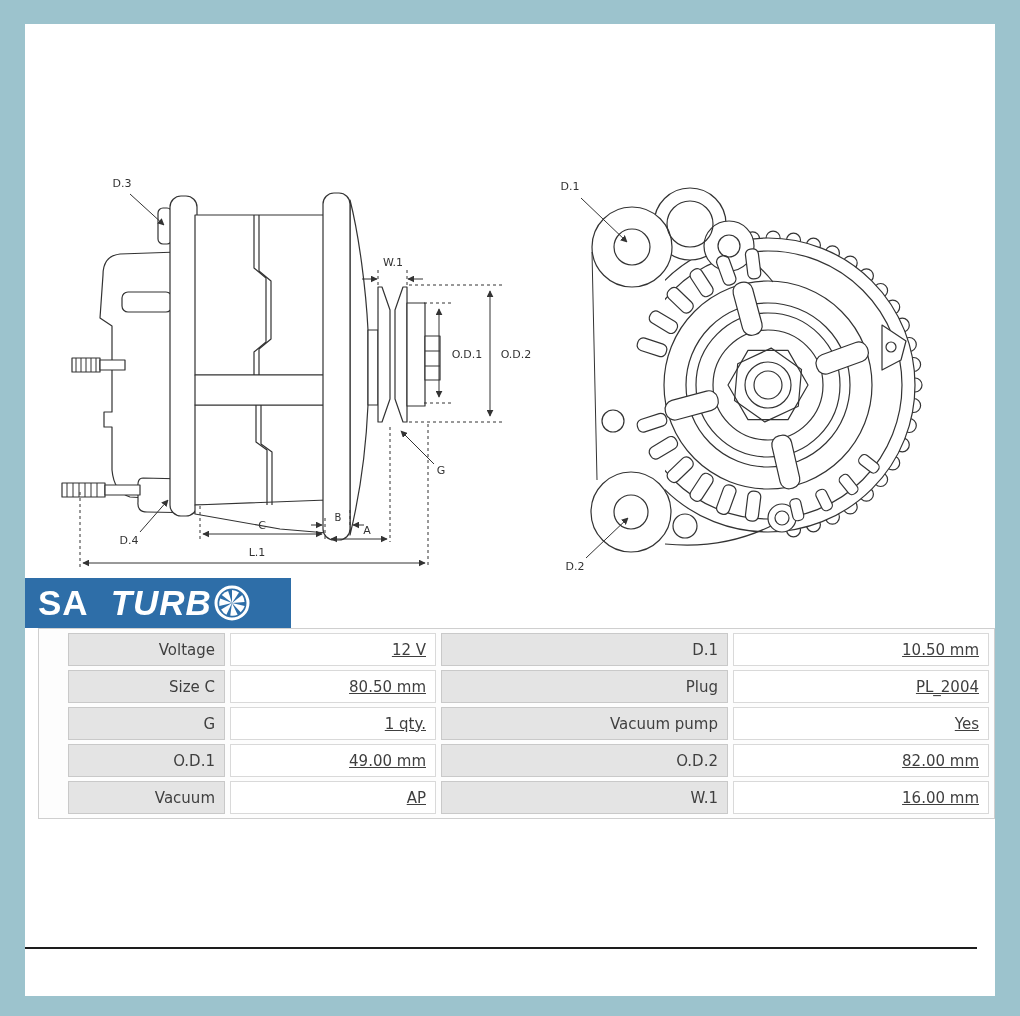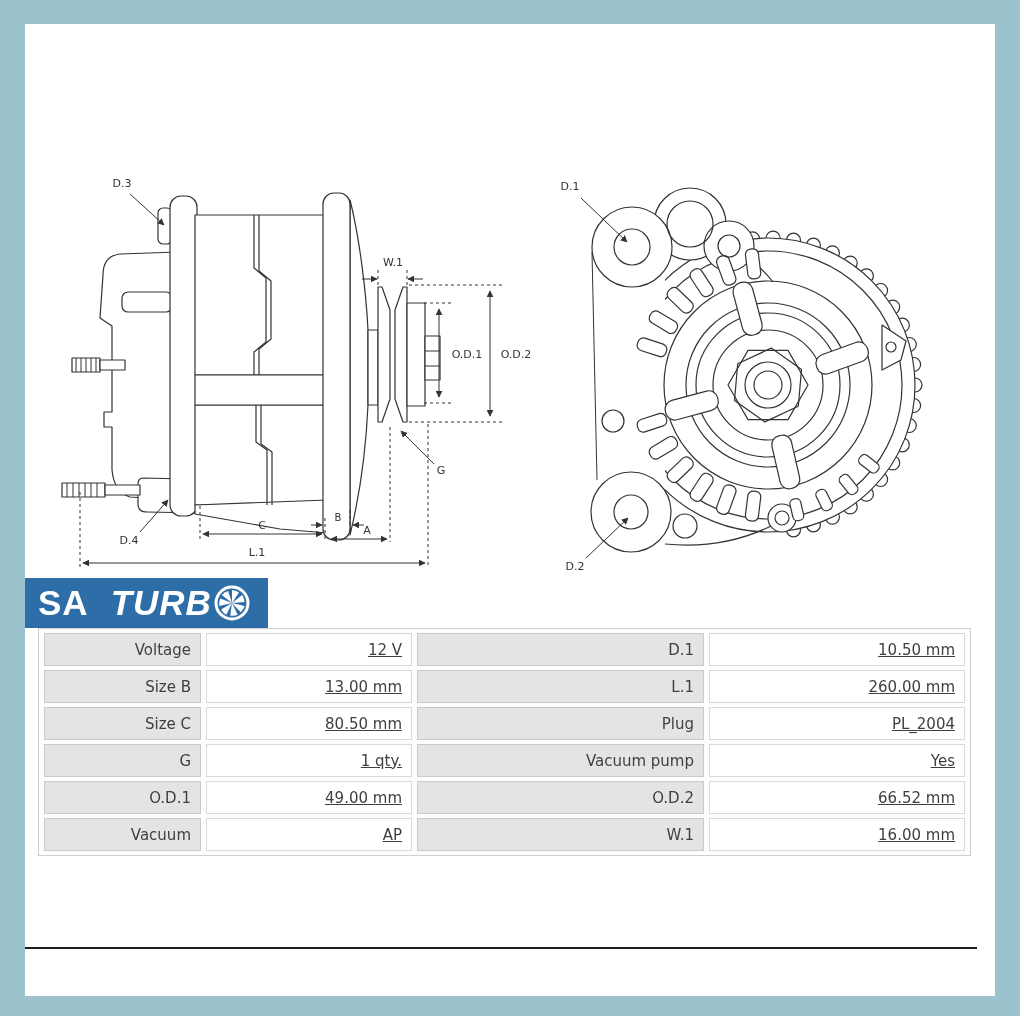--- a/index.html
+++ b/index.html
@@ -16,33 +16,34 @@
   
   .drawings{position:absolute;left:0;top:116px;}
   .ln{fill:#fff;stroke:#333;stroke-width:1.2;stroke-linejoin:round;}
   .nf{fill:none;stroke:#333;stroke-width:1.2;stroke-linejoin:round;}
   .dim{fill:none;stroke:#333;stroke-width:1;}
   .dot{stroke-dasharray:3 3;}
   text.lbl{font:11px "DejaVu Sans",sans-serif;fill:#333;}
   text.lbls{font:10px "DejaVu Sans",sans-serif;fill:#333;}
   
   .logo{
-    position:absolute;left:0;top:554px;width:243px;height:50px;
+    position:absolute;left:0;top:554px;width:266px;height:50px;
     display:flex;align-items:center;
     color:#fff;font-family:"Liberation Sans",sans-serif;
     font-weight:bold;font-size:35px;letter-spacing:1px;
   }
   .logo .t1{margin-left:13px;}
   .logo .t2{margin-left:22px;font-style:italic;}
   .logo svg{margin-left:1px;}
   
   .spec{
     position:absolute;left:13px;top:604px;
     border:1px solid #cfcfcf;
     background:#fdfdfd;
+    padding-left:24px;
   }
   .spec table{
     border-collapse:separate;border-spacing:5px 4px;
     font-size:15px;color:#3f3f3f;
   }
   .spec td{
     height:31px;padding:0 9px 0 4px;
     text-align:right;vertical-align:middle;white-space:nowrap;
   }
   .spec td.key{background:#e4e4e4;border:1px solid #c9c9c9;}
@@ -281,42 +282,36 @@
           <col style="width:256px">
       </colgroup>
       <tbody>
         <tr>
           <td class="key">Voltage</td>
           <td class="val">12 V</td>
           <td class="key">D.1</td>
           <td class="val">10.50 mm</td>
         </tr>
         <tr>
-          <td class="key">Size B</td>
-          <td class="val">13.00 mm</td>
-          <td class="key">L.1</td>
-          <td class="val">260.00 mm</td>
-        </tr>
-        <tr>
           <td class="key">Size C</td>
           <td class="val">80.50 mm</td>
           <td class="key">Plug</td>
           <td class="val">PL_2004</td>
         </tr>
         <tr>
           <td class="key">G</td>
           <td class="val">1 qty.</td>
           <td class="key">Vacuum pump</td>
           <td class="val">Yes</td>
         </tr>
         <tr>
           <td class="key">O.D.1</td>
           <td class="val">49.00 mm</td>
           <td class="key">O.D.2</td>
-          <td class="val">66.52 mm</td>
+          <td class="val">82.00 mm</td>
         </tr>
         <tr>
           <td class="key">Vacuum</td>
           <td class="val">AP</td>
           <td class="key">W.1</td>
           <td class="val">16.00 mm</td>
         </tr>
       </tbody>
     </table>
   </div>

